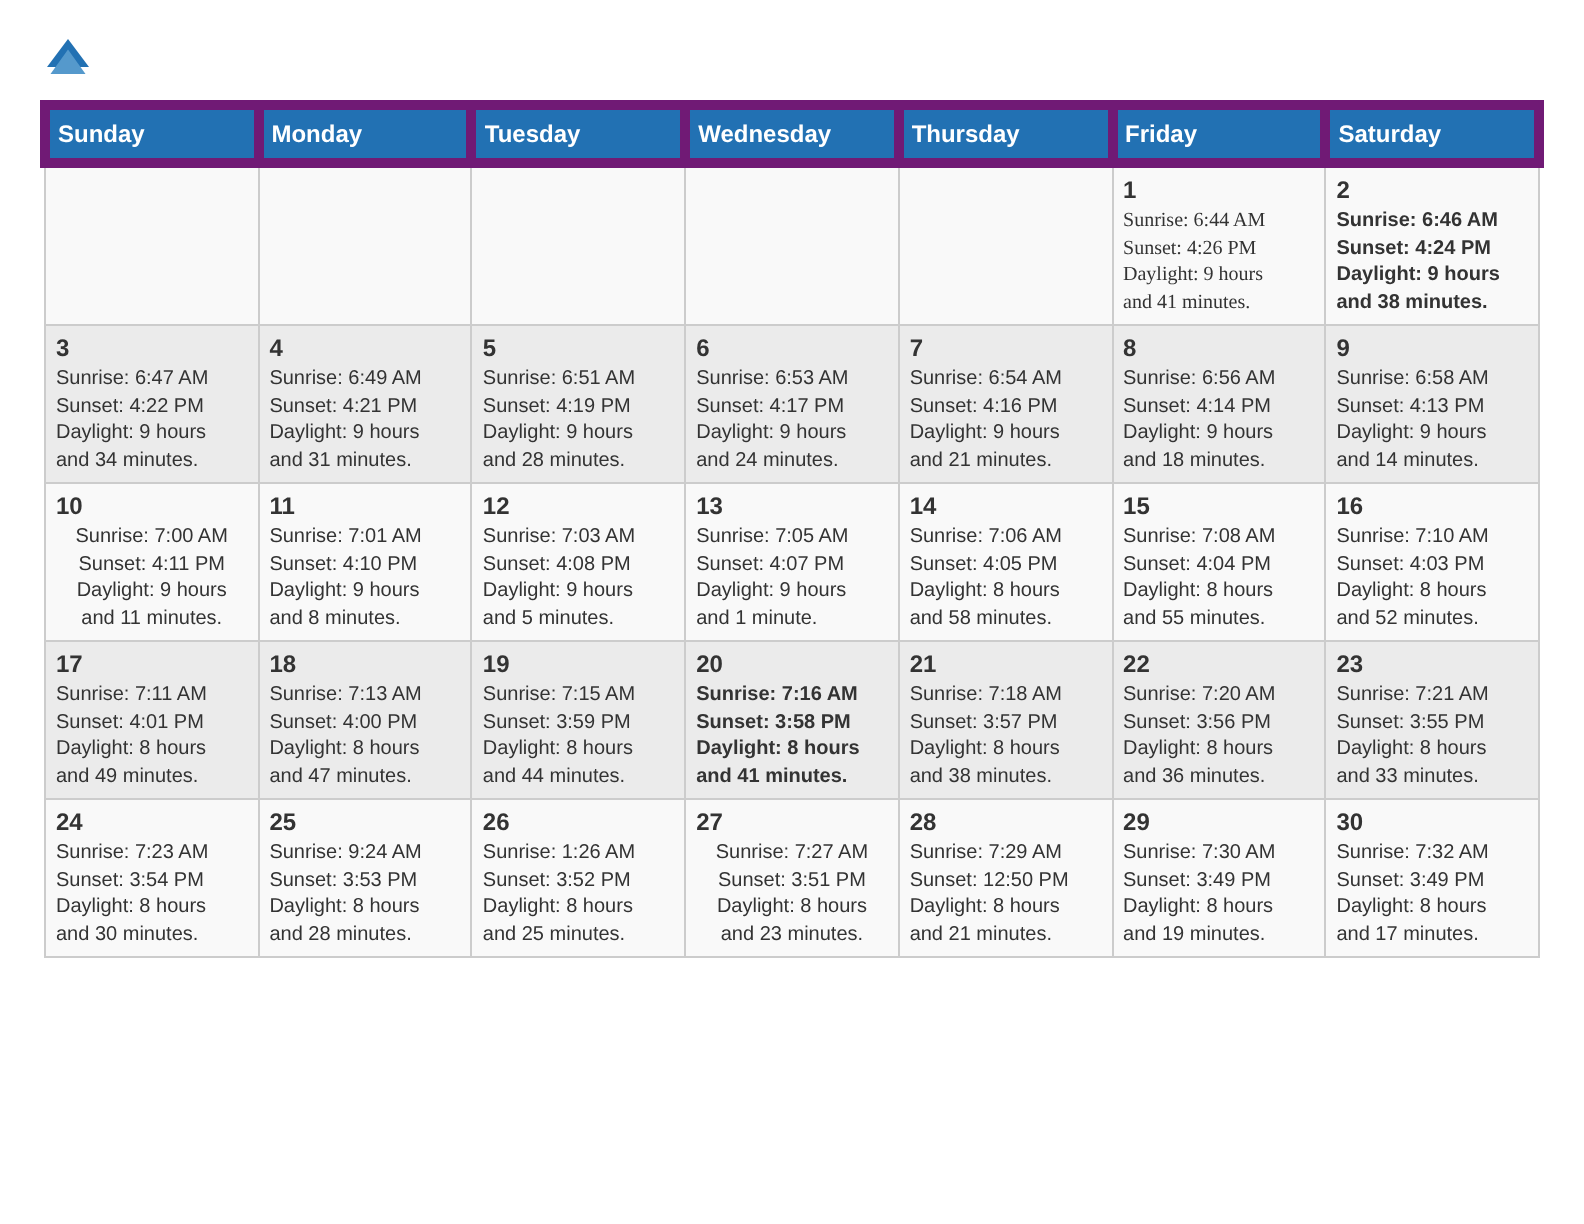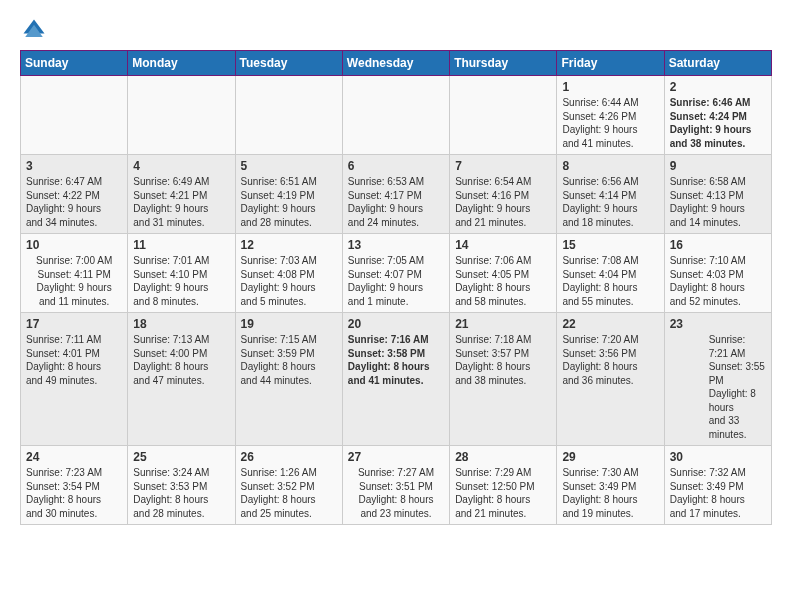--- a/index.html
+++ b/index.html
@@ -64,21 +64,21 @@
       border-collapse: collapse;
       border: 1px solid #ccc;
     }
     .calendar th {
       background: #2271b3;
       color: #fff;
       font-size: 12px;
       font-weight: bold;
       padding: 5px 4px;
       text-align: left;
-      border: 1px solid #701a75;
+      border: 5px solid #701a75;
     }
     .calendar td {
       width: calc(100% / 7);
       vertical-align: top;
       border: 1px solid #ccc;
       padding: 4px 5px;
       font-size: 10.5px;
       color: #333;
       min-height: 80px;
       background: #fff;
@@ -139,21 +139,21 @@
     </thead>
     <tbody id="calendar-body">
     <tr>
           <td class="empty"></td>
           <td class="empty"></td>
           <td class="empty"></td>
           <td class="empty"></td>
           <td class="empty"></td>
           <td>
             <span class="day-number">1</span>
-            <div class="day-info" style="white-space: pre-line;">Sunrise: 6:44 AM
+            <div class="day-info" style="white-space: pre-line; font-family: Liberation Serif, serif;">Sunrise: 6:44 AM
 Sunset: 4:26 PM
 Daylight: 9 hours
 and 41 minutes.</div>
           </td>
           <td>
             <span class="day-number">2</span>
             <div class="day-info" style="white-space: pre-line; font-weight: bold;">Sunrise: 6:46 AM
 Sunset: 4:24 PM
 Daylight: 9 hours
 and 38 minutes.</div>
@@ -299,37 +299,37 @@
           </td>
           <td>
             <span class="day-number">22</span>
             <div class="day-info" style="white-space: pre-line;">Sunrise: 7:20 AM
 Sunset: 3:56 PM
 Daylight: 8 hours
 and 36 minutes.</div>
           </td>
           <td>
             <span class="day-number">23</span>
-            <div class="day-info" style="white-space: pre-line; margin-left: 39px;">Sunrise: 7:21 AM
+            <div class="day-info" style="white-space: pre-line;">Sunrise: 7:21 AM
 Sunset: 3:55 PM
 Daylight: 8 hours
 and 33 minutes.</div>
           </td>
         </tr>
         <tr>
           <td>
             <span class="day-number">24</span>
             <div class="day-info" style="white-space: pre-line;">Sunrise: 7:23 AM
 Sunset: 3:54 PM
 Daylight: 8 hours
 and 30 minutes.</div>
           </td>
           <td>
             <span class="day-number">25</span>
-            <div class="day-info" style="white-space: pre-line;">Sunrise: 3:24 AM
+            <div class="day-info" style="white-space: pre-line;">Sunrise: 9:24 AM
 Sunset: 3:53 PM
 Daylight: 8 hours
 and 28 minutes.</div>
           </td>
           <td>
             <span class="day-number">26</span>
             <div class="day-info" style="white-space: pre-line;">Sunrise: 1:26 AM
 Sunset: 3:52 PM
 Daylight: 8 hours
 and 25 minutes.</div>

